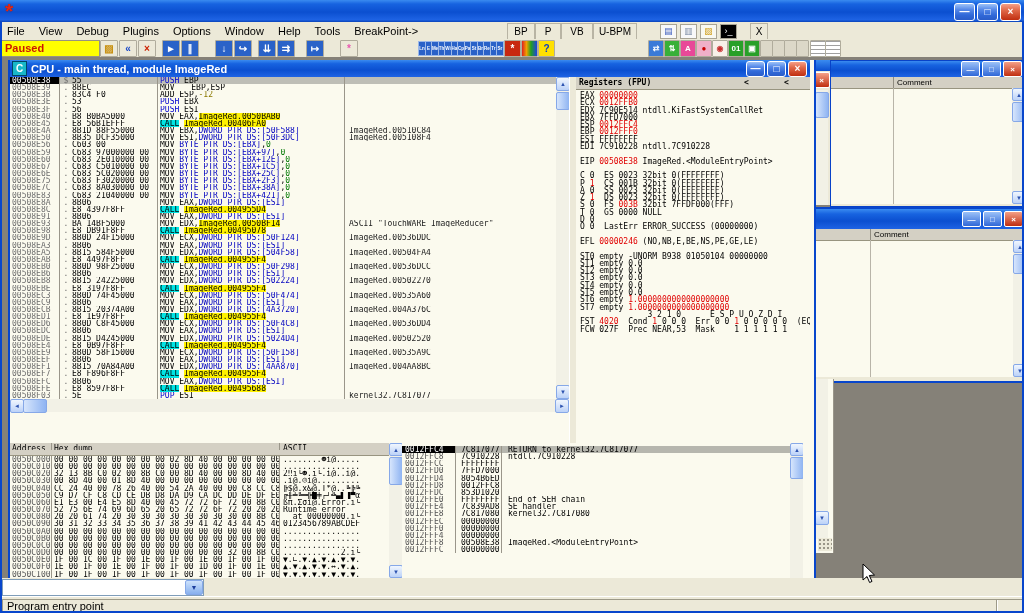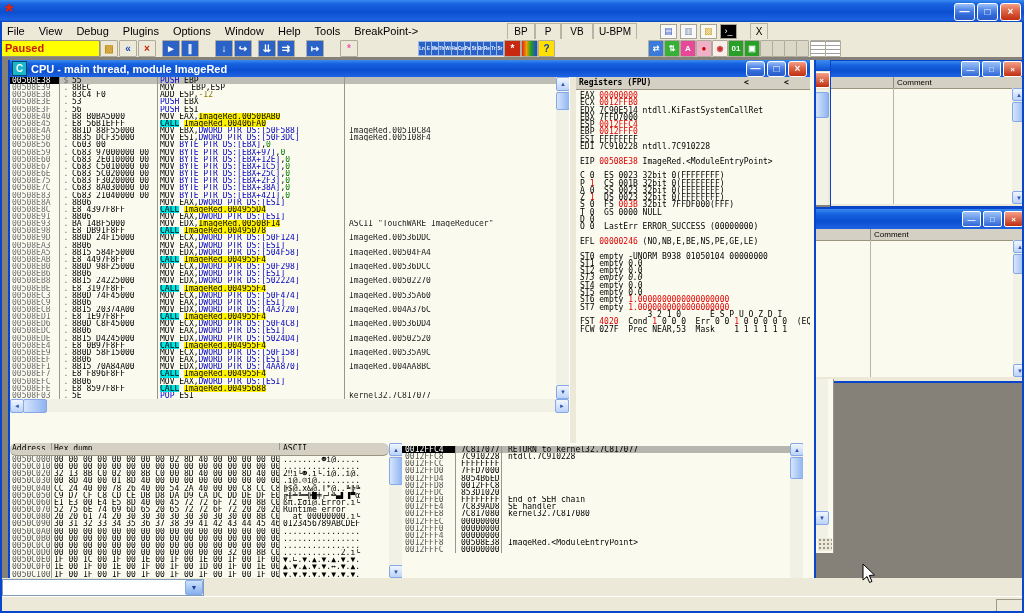--- a/index.html
+++ b/index.html
@@ -334,33 +334,33 @@
           <div class="reg-line"><span style="display: inline;">S 0  FS </span><span class="r" style="display: inline;">003B</span><span style="display: inline;"> 32bit 7FFDF000(FFF)</span></div>
           <div class="reg-line"><span style="display: inline;">T 0  GS 0000 NULL</span></div>
           <div class="reg-line"><span style="display: inline; margin-top: 31px;">D 0</span></div>
           <div class="reg-line"><span style="display: inline;">O 0  LastErr ERROR_SUCCESS (00000000)</span></div>
           <div class="reg-line">&nbsp;</div>
           <div class="reg-line"><span style="display: inline;">EFL </span><span class="r" style="display: inline;">00000246</span><span style="display: inline;"> (NO,NB,E,BE,NS,PE,GE,LE)</span></div>
           <div class="reg-line">&nbsp;</div>
           <div class="reg-line"><span style="display: inline;">ST0 empty -UNORM B938 01050104 00000000</span></div>
           <div class="reg-line"><span style="display: inline;">ST1 empty 0.0</span></div>
           <div class="reg-line"><span style="display: inline;">ST2 empty 0.0</span></div>
-          <div class="reg-line"><span style="display: inline; font-style: italic;">ST3 empty 0.0</span></div>
+          <div class="reg-line"><span style="display: inline;">ST3 empty 0.0</span></div>
           <div class="reg-line"><span style="display: inline;">ST4 empty 0.0</span></div>
           <div class="reg-line"><span style="display: inline;">ST5 empty 0.0</span></div>
           <div class="reg-line"><span style="display: inline;">ST6 empty </span><span class="r" style="display: inline;">1.0000000000000000000</span></div>
           <div class="reg-line"><span style="display: inline;">ST7 empty </span><span class="r" style="display: inline;">1.0000000000000000000</span></div>
           <div class="reg-line"><span style="display: inline;">              3 2 1 0      E S P U O Z D I</span></div>
           <div class="reg-line"><span style="display: inline;">FST </span><span class="r" style="display: inline;">4020</span><span style="display: inline;">  Cond </span><span class="r" style="display: inline;">1</span><span style="display: inline;"> 0 0 0  Err 0 0 </span><span class="r" style="display: inline;">1</span><span style="display: inline;"> 0 0 0 0 0  (EQ)</span></div>
           <div class="reg-line"><span style="display: inline;">FCW 027F  Prec NEAR,53  Mask    1 1 1 1 1 1</span></div>
         </div>
     </div>
 
     <div class="abs pane mono" style="left:0;top:383px;width:379px;height:135px;">
-      <div class="colhdr row" style="height:12px;line-height:12px;border-radius:6px;">
+      <div class="colhdr row" style="height:12px;line-height:12px;">
         <span class="da" style="color:#000;" id="dump-h0">Address</span><span class="dh" style="color:#000;" id="dump-h1">Hex dump</span><span class="dt" style="color:#000;" id="dump-h2">ASCII</span>
       </div>
       <div id="dump-rows">
           <div class="row"><span class="da">0050C000</span><span class="dh">00 00 00 00 00 00 00 00 02 8D 40 00 00 00 00 00</span><span class="dt">........☻ì@.....</span></div>
           <div class="row"><span class="da">0050C010</span><span class="dh">00 00 00 00 00 00 00 00 00 00 00 00 00 00 00 00</span><span class="dt">................</span></div>
           <div class="row"><span class="da">0050C020</span><span class="dh">32 13 8B C0 02 00 8B C0 00 8D 40 00 00 8D 40 00</span><span class="dt">2‼ï└☻.ï└.ì@..ì@.</span></div>
           <div class="row"><span class="da">0050C030</span><span class="dh">00 8D 40 00 01 8D 40 00 00 00 00 00 00 00 00 00</span><span class="dt">.ì@.☺ì@.........</span></div>
           <div class="row"><span class="da">0050C040</span><span class="dh">CC 24 40 00 78 26 40 00 54 2A 40 00 00 C8 CC C8</span><span class="dt">╠$@.x&amp;@.T*@..╚╠╚</span></div>
           <div class="row"><span class="da">0050C050</span><span class="dh">C9 D7 CF C8 CD CE DB D8 DA D9 CA DC DD DE DF E0</span><span class="dt">╔╫╧╚═╬█╪┌┘╩▄▌▐▀α</span></div>
           <div class="row"><span class="da">0050C060</span><span class="dh">E1 E3 00 E4 E5 8D 40 00 45 72 72 6F 72 00 8B C0</span><span class="dt">ßπ.Σσì@.Error.ï└</span></div>
@@ -411,20 +411,21 @@
   </div>
 
   <div class="abs cmdrow">
     <div class="abs combo">
       <span class="mono" style="font-size:9px;padding-left:2px;"></span>
       <div class="combo-btn">▼</div>
     </div>
   </div>
 
   <div class="abs statusbar">
+    <div class="sbpanel" style="left:2px;width:990px;">Program entry point</div>
     <div class="sbpanel" style="left:996px;width:26px;"></div>
   </div>
 
   <div class="abs frame" style="left:0;top:22px;width:2px;height:591px;"></div>
   <div class="abs frame" style="left:1022px;top:22px;width:2px;height:591px;"></div>
   <div class="abs frame" style="left:0;top:611px;width:1024px;height:2px;"></div>
 
   <svg id="cursor" class="abs" style="left:862px;top:563px;" width="15" height="22" viewBox="0 0 15 22">
     <path d="M1,1 L1,17 L5,13.5 L7.6,19.5 L10,18.4 L7.3,12.5 L12.5,12 Z" fill="#FFFFFF" stroke="#000000" stroke-width="1"></path>
   </svg>

